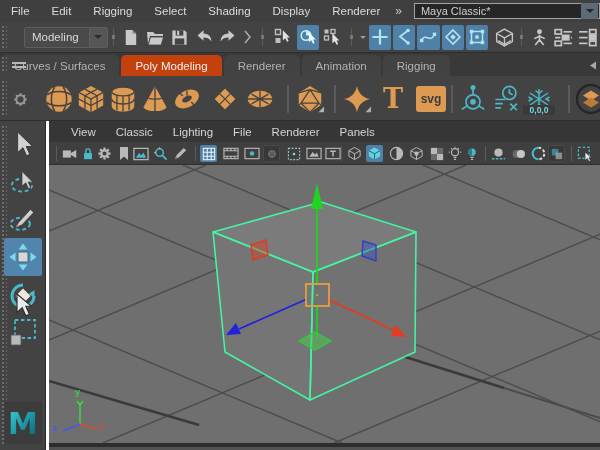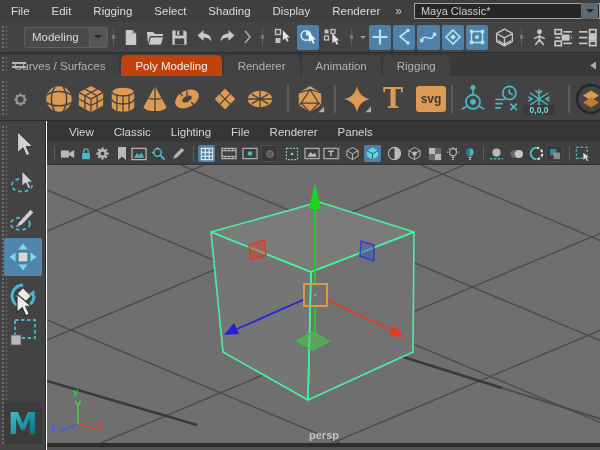--- a/index.html
+++ b/index.html
@@ -61,21 +61,21 @@
   
   .toolbox{position:absolute;left:0;top:121px;width:46px;height:329px;background:#434343;border-right:1px solid #2b2b2b}
   .toolbox .grip{position:absolute;left:1px;top:4px;bottom:4px}
   .tool{position:absolute;left:7px;width:32px;height:32px;display:flex;align-items:center;justify-content:center}
   .tool.active{left:4px;width:38px;height:38px;background:#5285ad;border-radius:2px}
   .cursor-ovl{position:absolute;left:15px;top:172px;pointer-events:none}
   .maya-logo{position:absolute;left:4px;bottom:6px;width:38px;height:42px;background:#3c3c3c;
              display:flex;align-items:center;justify-content:center}
 
   
-  .viewport{position:absolute;left:46px;top:121px;width:554px;height:329px;background:#6f6f6f;border-left:1px solid #ffffff}
+  .viewport{position:absolute;left:46px;top:121px;width:554px;height:329px;background:#6f6f6f;border-left:3px solid #ffffff}
   .vp-menubar{position:absolute;left:0;top:0;right:0;height:21px;background:#363636;display:flex;
               align-items:center;padding-left:12px;gap:0;font-size:11.5px;color:#d4d4d4}
   .vp-menubar .mi{padding:0 10px}
   .vp-iconstrip{position:absolute;left:0;top:21px;right:0;height:23px;background:#3f3f3f;border-bottom:1px solid #303030}
   .vic{position:absolute;top:3px;width:17px;height:17px;display:flex;align-items:center;justify-content:center;
        color:#b9b9b9;font-size:13px;border-radius:2px}
   .vic.on{background:#4f81a8}
   .vic.sunk{background:#383838;border:1px solid #4a4a4a}
   .vsep{position:absolute;top:4px;width:1px;height:15px;background:#5b5b5b}
   .vp-canvas{position:absolute;left:0;top:44px;width:554px;height:278px}
@@ -694,17 +694,16 @@
       <g stroke-width="1.6">
         <line x1="31" y1="259" x2="31" y2="240" stroke="#3fd43f"></line>
         <path d="M28 236 L31 240 L34 236 M31 240 V238" stroke="#3fd43f" fill="none"></path>
         <line x1="31" y1="259" x2="14" y2="266" stroke="#4459f0"></line>
         <line x1="31" y1="259" x2="48" y2="264" stroke="#e04a30"></line>
       </g>
     </svg>
     <span class="ax-lbl" style="left:26px;top:222px;color:#3fd43f">y</span>
     <span class="ax-lbl" style="left:4px;top:258px;color:#4459f0">z</span>
     <span class="ax-lbl" style="left:50px;top:256px;color:#e04a30">x</span>
-    <span class="persp-label">persp</span>
   </div>
 
   <div class="vp-bottom"></div>
 </div>
 
 </body></html>

